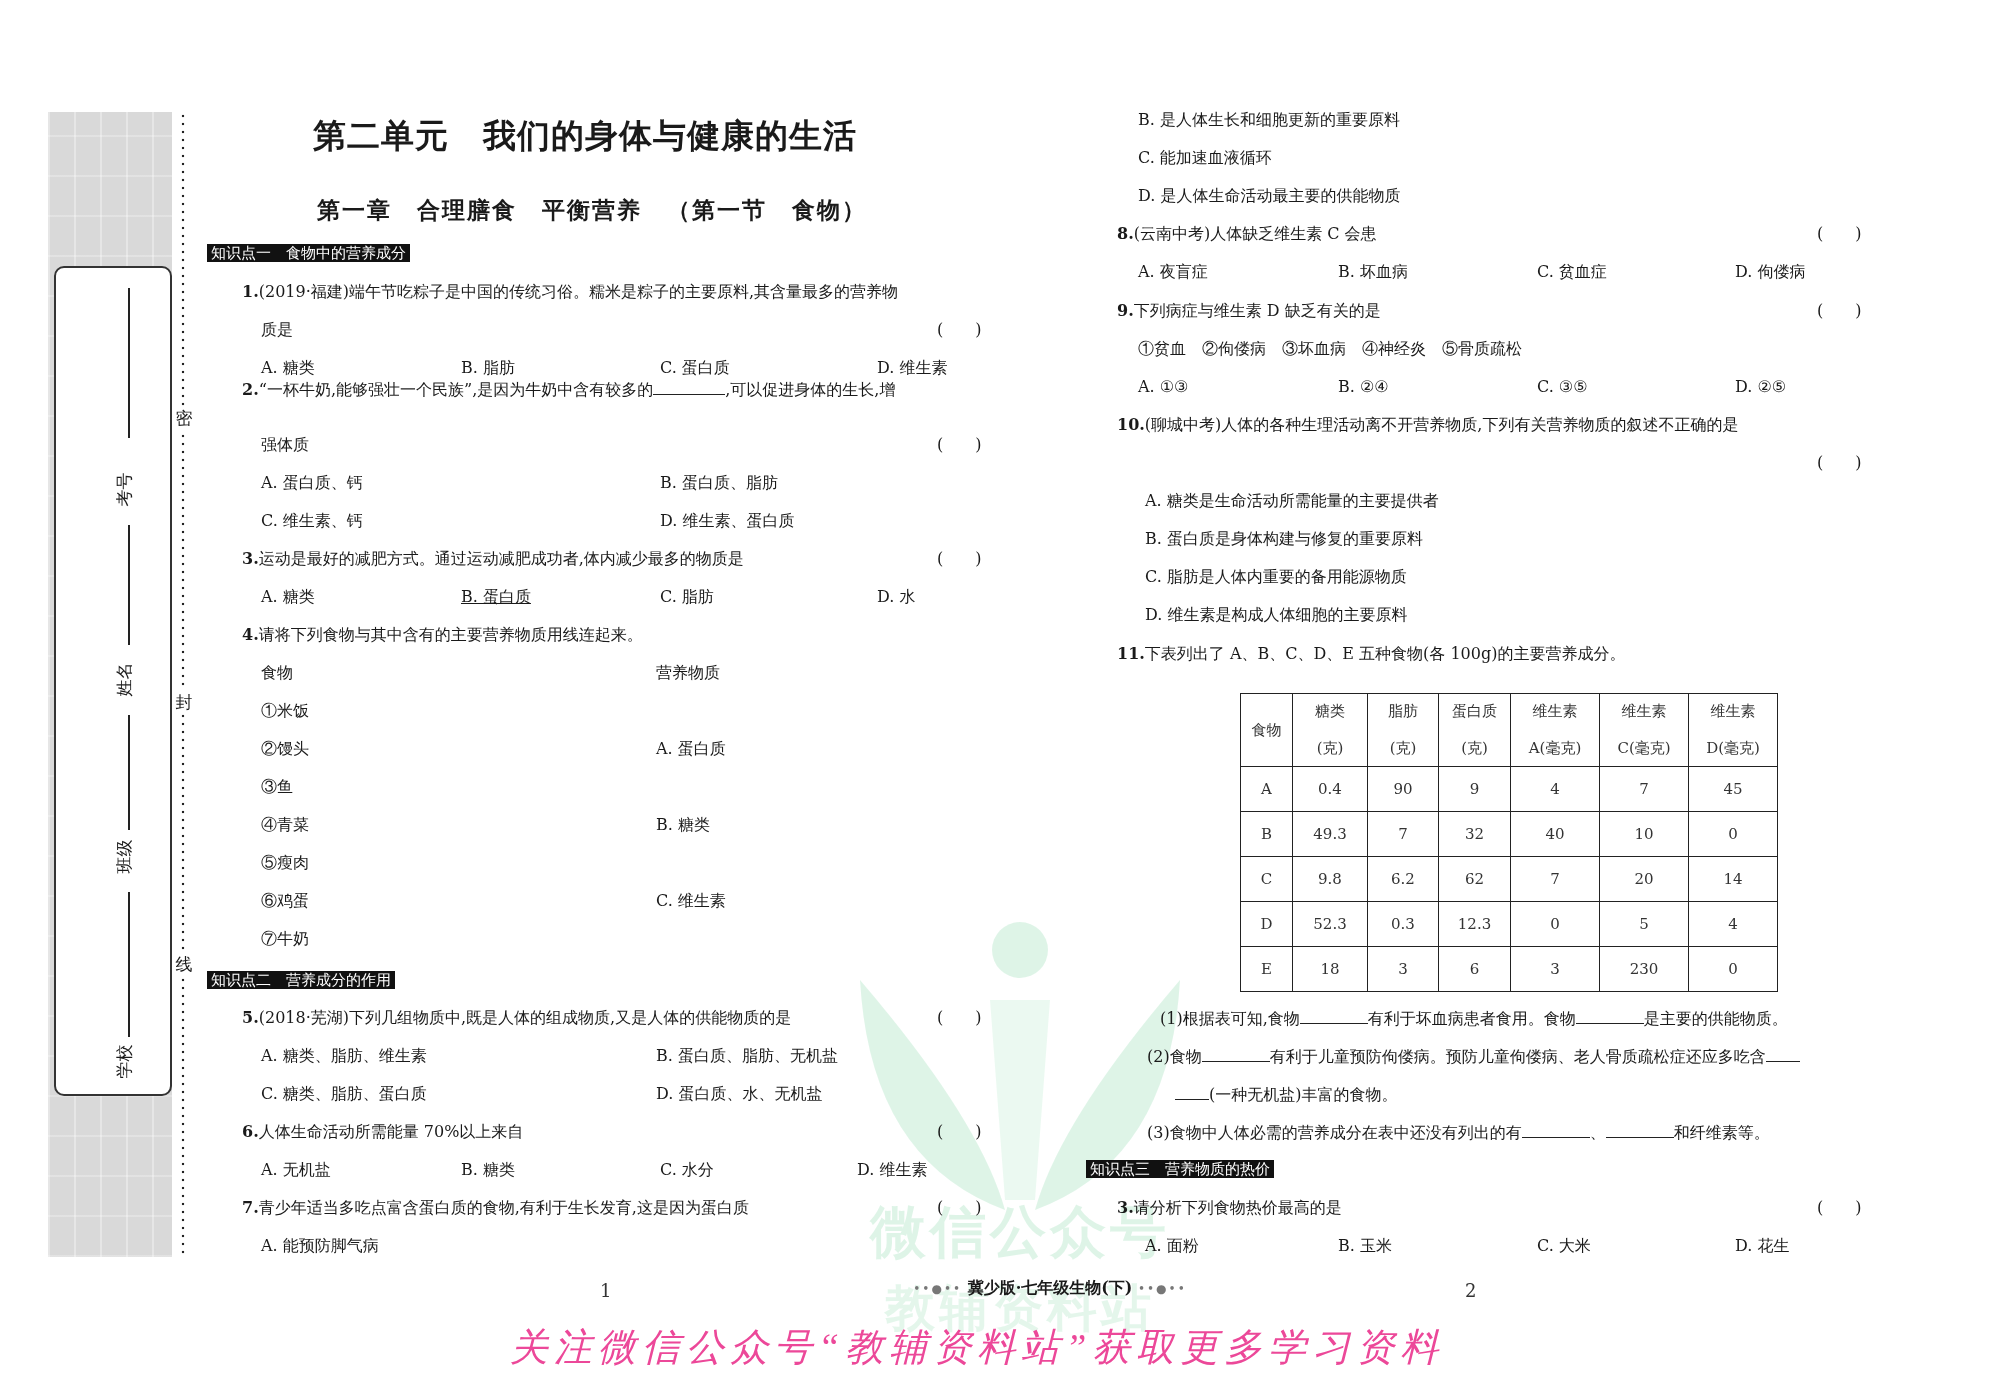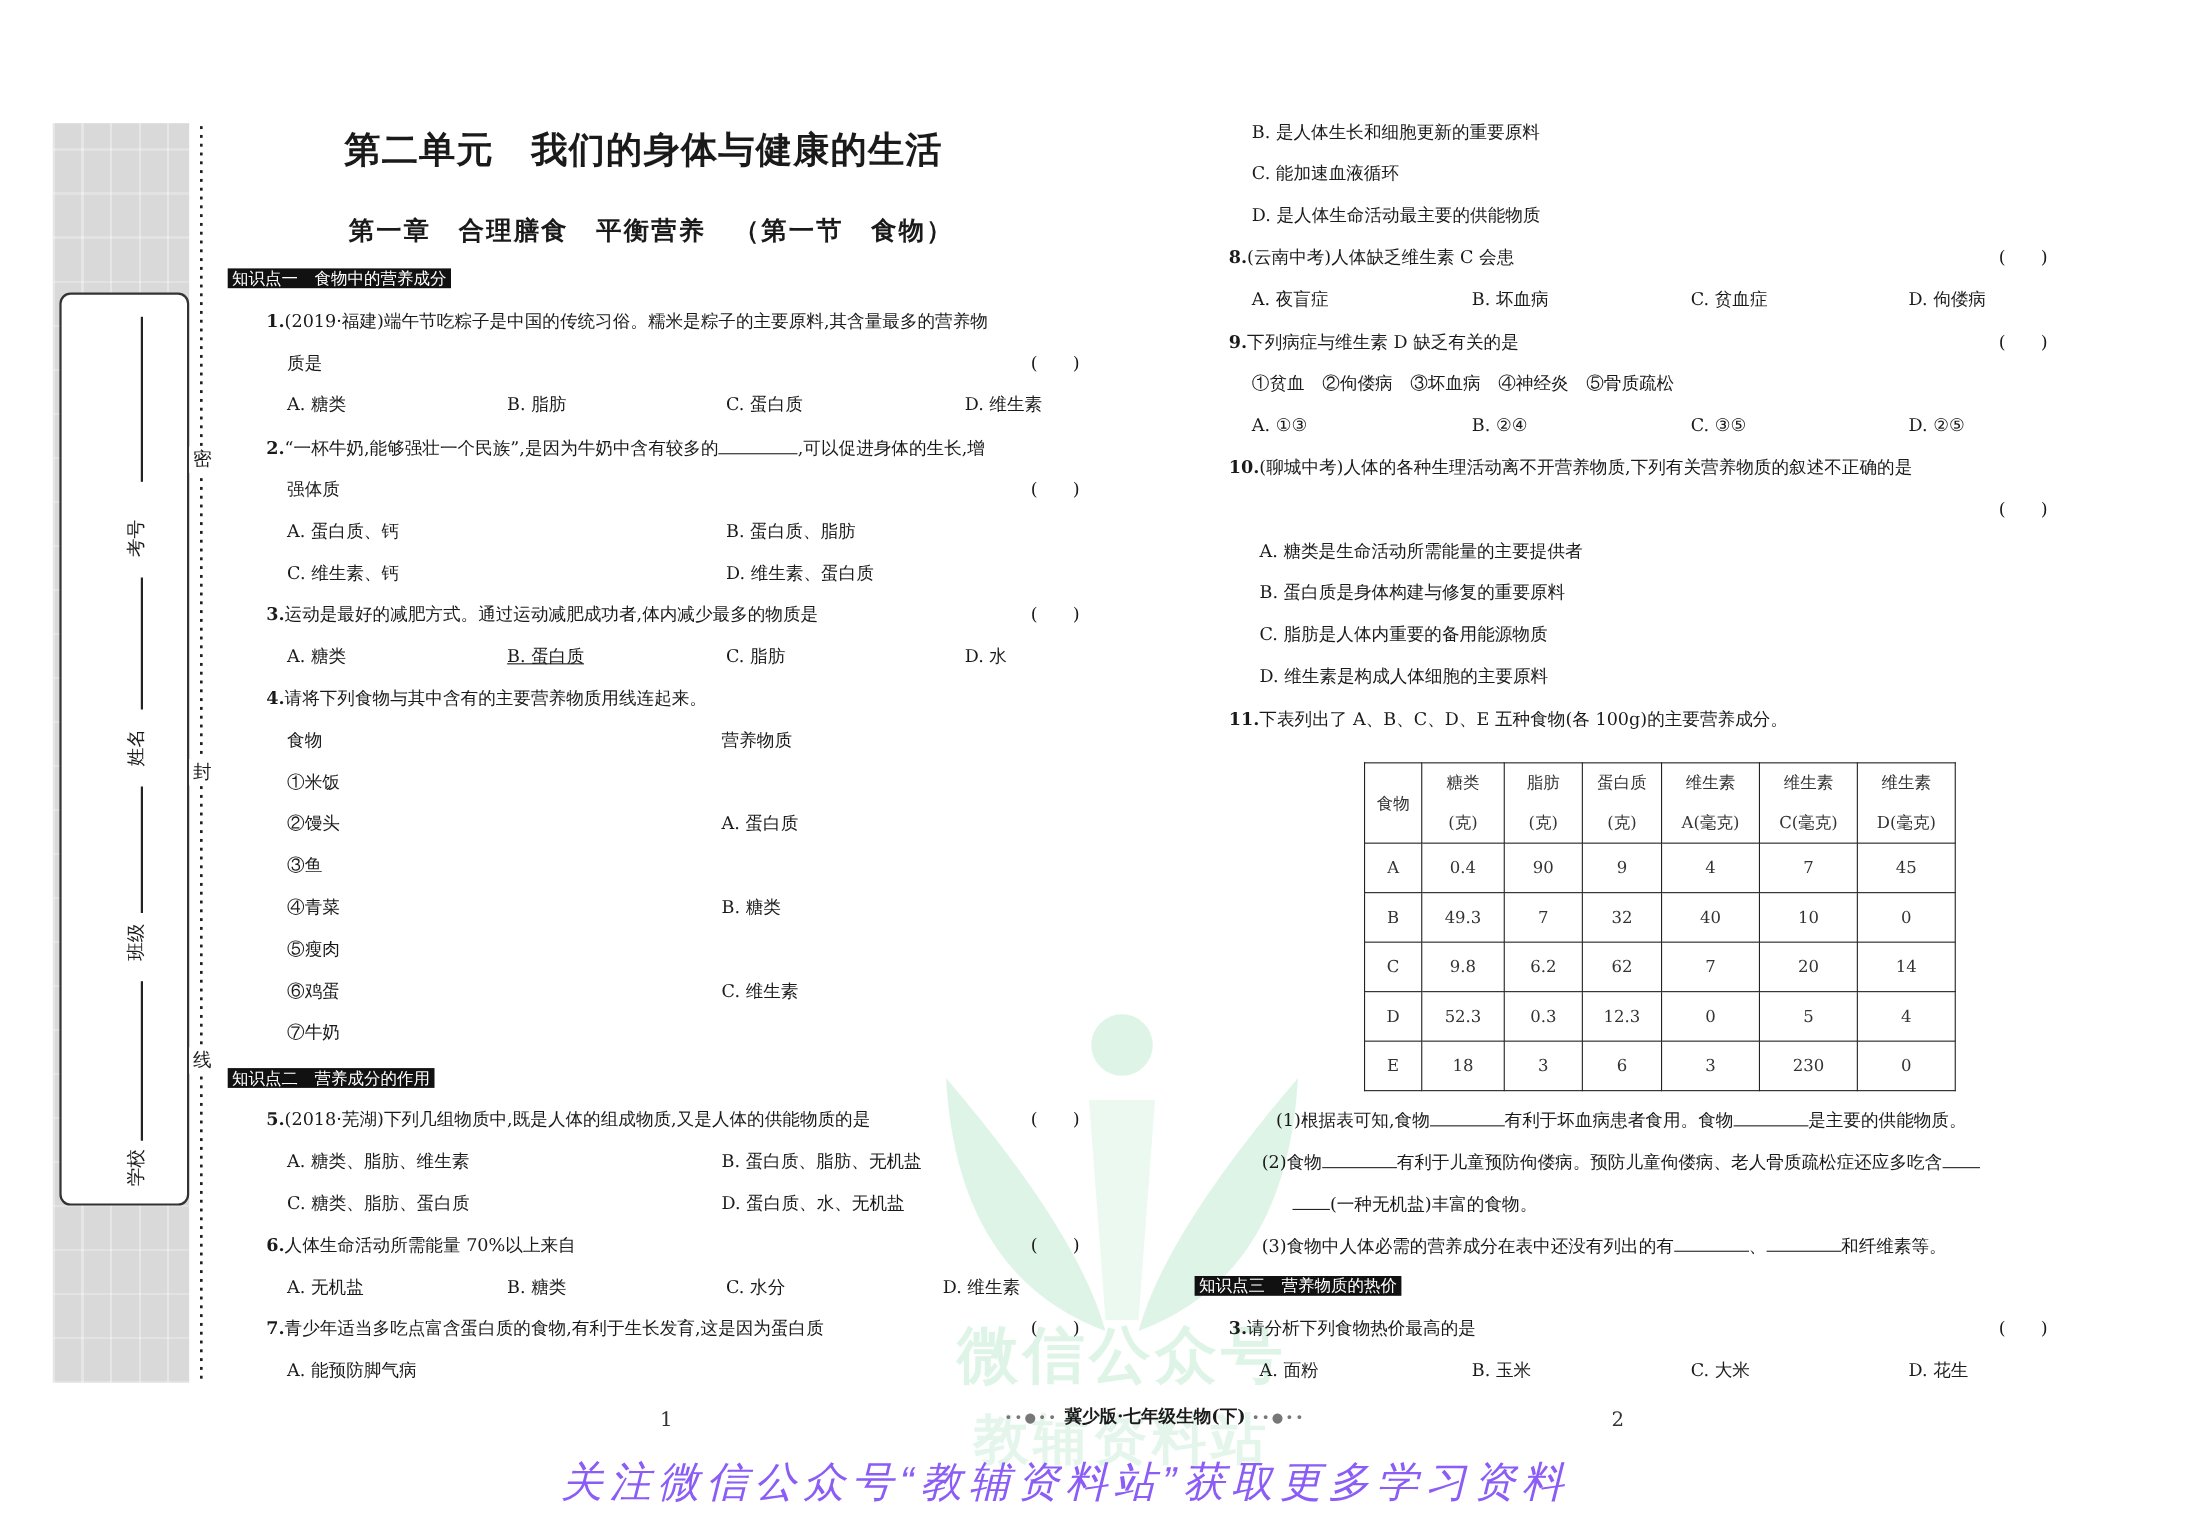--- a/index.html
+++ b/index.html
@@ -73,21 +73,21 @@
     .nutri-table th { height: 73px; }
 
     .footer-num { position: absolute; top: 1280px; font-size: 18px; color: #333; }
     .footer-center {
       position: absolute; left: 860px; top: 1278px; width: 380px; text-align: center;
       font-family: "DejaVu Serif", serif; font-size: 16px; font-weight: bold;
     }
     .footer-dots { color: #777; letter-spacing: 2px; font-weight: normal; font-size: 12px; }
     .promo {
       position: absolute; left: 510px; top: 1322px; width: 1000px; text-align: left;
-      font-family: Liberation Sans, sans-serif; font-style: italic; font-size: 38px; letter-spacing: 6px; color: #8b5cf6;
+      font-family: Liberation Serif, serif; font-style: italic; font-size: 38px; letter-spacing: 6px; color: #ec4899;
     }
 
     
     .watermark { position: absolute; left: 830px; top: 900px; width: 380px; height: 360px; pointer-events: none; opacity: 0.22; }
     .wm-text {
       position: absolute; left: 830px; top: 1195px; width: 380px; text-align: center;
       font-family: "DejaVu Sans", sans-serif; font-weight: bold; font-size: 56px; color: #6fcf97; opacity: 0.22; letter-spacing: 4px;
     }
     .wm-text2 {
       position: absolute; left: 830px; top: 1275px; width: 380px; text-align: center;
@@ -132,21 +132,21 @@
   <div class="row" style="left:37px;top:172px;">
     <span class="qnum">1.</span><span>(2019·福建)端午节吃粽子是中国的传统习俗。糯米是粽子的主要原料,其含量最多的营养物</span>
   </div>
   <div class="row" style="left:56px;top:210px;">质是</div>
   <div class="bracket" style="left:732px;top:210px;">(　　)</div>
   <div class="row" style="left:56px;top:248px;">A. 糖类</div>
   <div class="row" style="left:256px;top:248px;">B. 脂肪</div>
   <div class="row" style="left:455px;top:248px;">C. 蛋白质</div>
   <div class="row" style="left:672px;top:248px;">D. 维生素</div>
 
-  <div class="row" style="left:37px;top:287px;">
+  <div class="row" style="left:37px;top:269px;">
     <span class="qnum">2.</span><span>“一杯牛奶,能够强壮一个民族”,是因为牛奶中含有较多的</span><span class="blank" style="width:72px;"></span><span>,可以促进身体的生长,增</span>
   </div>
   <div class="row" style="left:56px;top:325px;">强体质</div>
   <div class="bracket" style="left:732px;top:325px;">(　　)</div>
   <div class="row" style="left:56px;top:363px;">A. 蛋白质、钙</div>
   <div class="row" style="left:455px;top:363px;">B. 蛋白质、脂肪</div>
   <div class="row" style="left:56px;top:401px;">C. 维生素、钙</div>
   <div class="row" style="left:455px;top:401px;">D. 维生素、蛋白质</div>
 
   <div class="row" style="left:37px;top:439px;">

